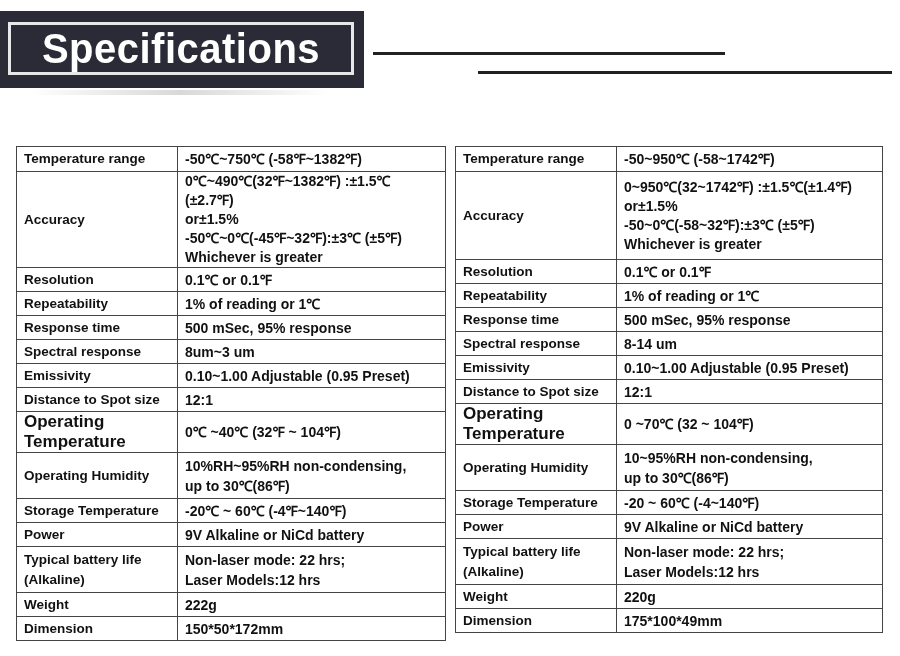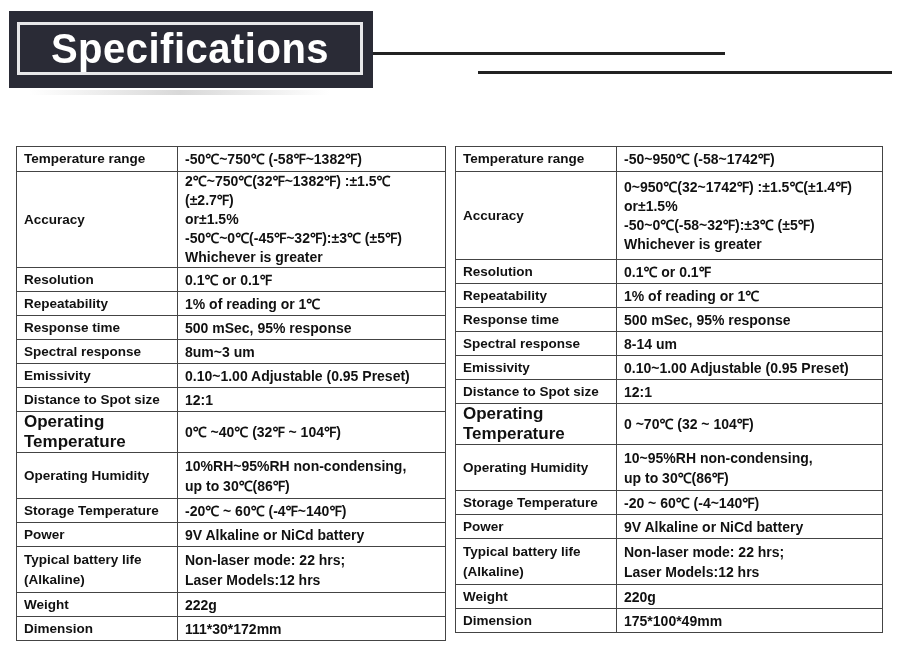--- a/index.html
+++ b/index.html
@@ -1,17 +1,17 @@
 <!DOCTYPE html>
 <html><head>
 <meta charset="utf-8">
 <style>
   html,body{margin:0;padding:0;background:#fff;}
   body{width:900px;height:656px;position:relative;overflow:hidden;font-family:"Liberation Sans",sans-serif;color:#111;}
-  .banner{position:absolute;left:9px;top:11px;width:364px;height:77px;background:#2a2b36;}
+  .banner{position:absolute;left:0;top:11px;width:364px;height:77px;background:#2a2b36;}
   .banner-inner{position:absolute;left:8px;top:11px;width:346px;height:53px;border:3px solid #e8e8ea;box-sizing:border-box;display:flex;align-items:center;justify-content:center;}
   .banner-title{color:#fff;font-weight:bold;font-size:40px;letter-spacing:0.5px;transform:scaleY(1.08);}
   .banner-shadow{position:absolute;left:30px;top:90px;width:300px;height:5px;background:linear-gradient(to right,rgba(200,200,200,0),rgba(200,200,200,0.7),rgba(200,200,200,0));}
   .line1{position:absolute;left:373px;top:52px;width:352px;height:3px;background:#222;}
   .line2{position:absolute;left:478px;top:71px;width:414px;height:3px;background:#222;}
   table.spec{position:absolute;border-collapse:collapse;font-weight:bold;font-size:13.5px;margin-top:7px;}
   table.spec td{border:1.5px solid #444;padding:0 7px;vertical-align:middle;line-height:20px;}
   table.spec td.k{width:146px;}
   .left{left:16px;top:139px;width:430px;}
   .right{left:455px;top:139px;width:428px;}
@@ -33,21 +33,21 @@
 
 <table class="spec left">
   <tbody>
       <tr style="height:25px">
     <td class="k">Temperature range</td>
     <td class="v">-50℃~750℃ (-58℉~1382℉)</td>
   </tr>
   <tr style="height:88px">
     <td class="k">Accuracy</td>
     <td class="v acc">
-      <div>2℃~750℃(32℉~1382℉) :±1.5℃(±2.7℉)</div>
+      <div>0℃~490℃(32℉~1382℉) :±1.5℃(±2.7℉)</div>
       <div>or±1.5%</div>
       <div>-50℃~0℃(-45℉~32℉):±3℃ (±5℉)</div>
       <div>Whichever is greater</div>
     </td>
   </tr>
   <tr style="height:24px">
     <td class="k">Resolution</td>
     <td class="v">0.1℃ or 0.1℉</td>
   </tr>
   <tr style="height:24px">
@@ -98,21 +98,21 @@
       <div>Non-laser mode: 22 hrs;</div>
       <div>Laser Models:12 hrs</div>
     </td>
   </tr>
   <tr style="height:24px">
     <td class="k">Weight</td>
     <td class="v">222g</td>
   </tr>
   <tr style="height:24px">
     <td class="k">Dimension</td>
-    <td class="v">111*30*172mm</td>
+    <td class="v">150*50*172mm</td>
   </tr>
 </tbody>
   </table>
 
 <table class="spec right">
   <tbody>
       <tr style="height:25px">
     <td class="k">Temperature range</td>
     <td class="v">-50~950℃ (-58~1742℉)</td>
   </tr>

